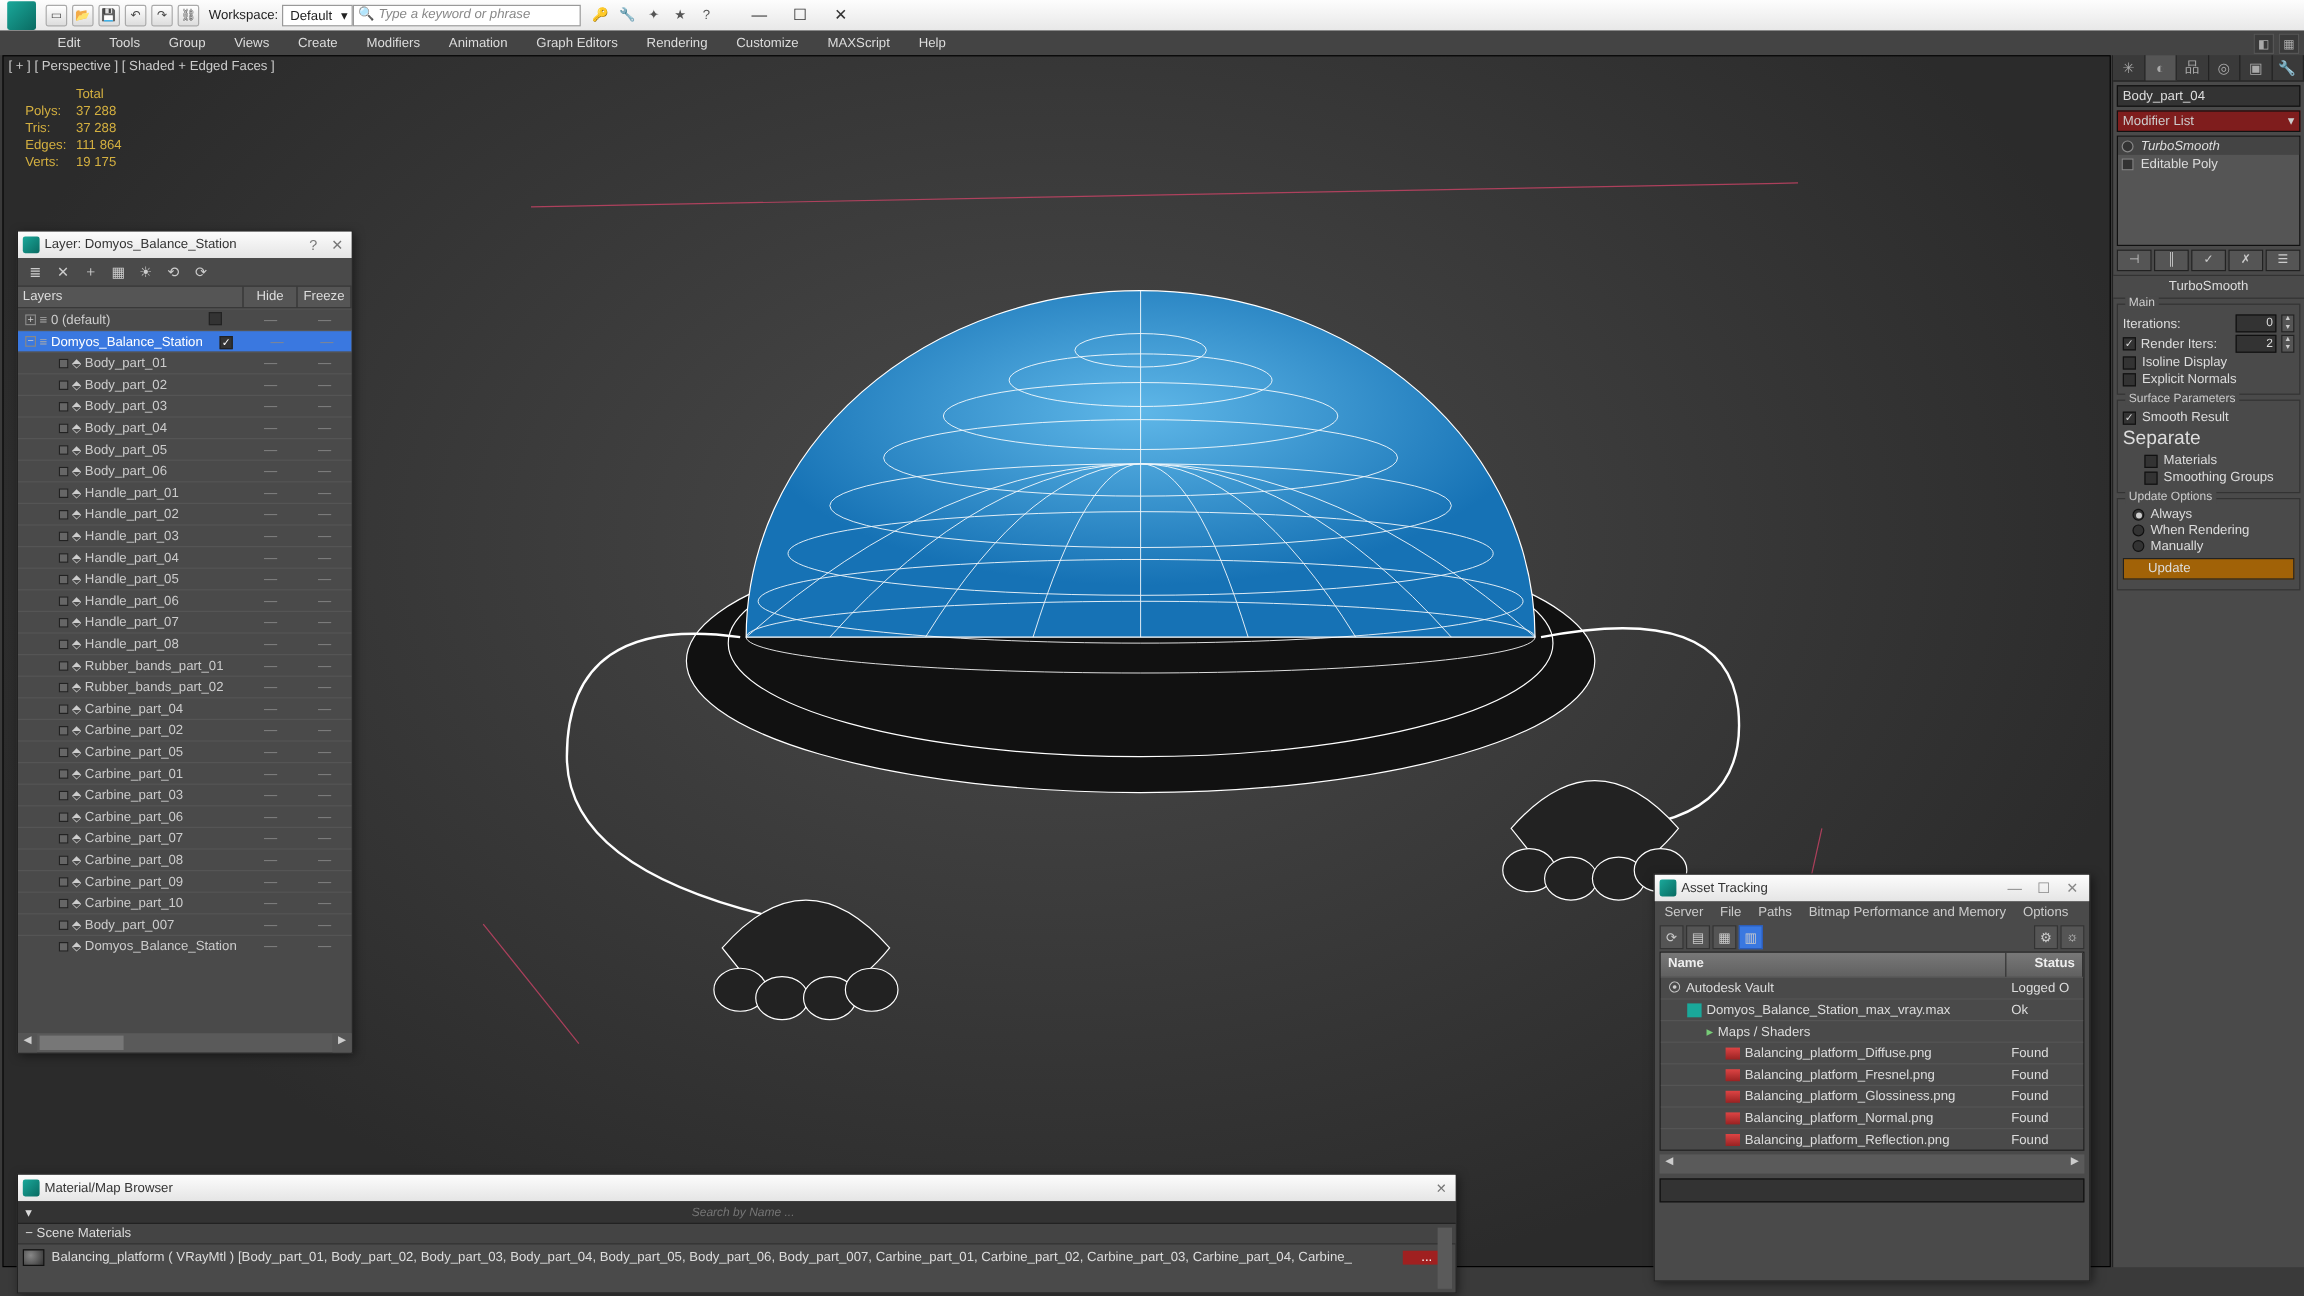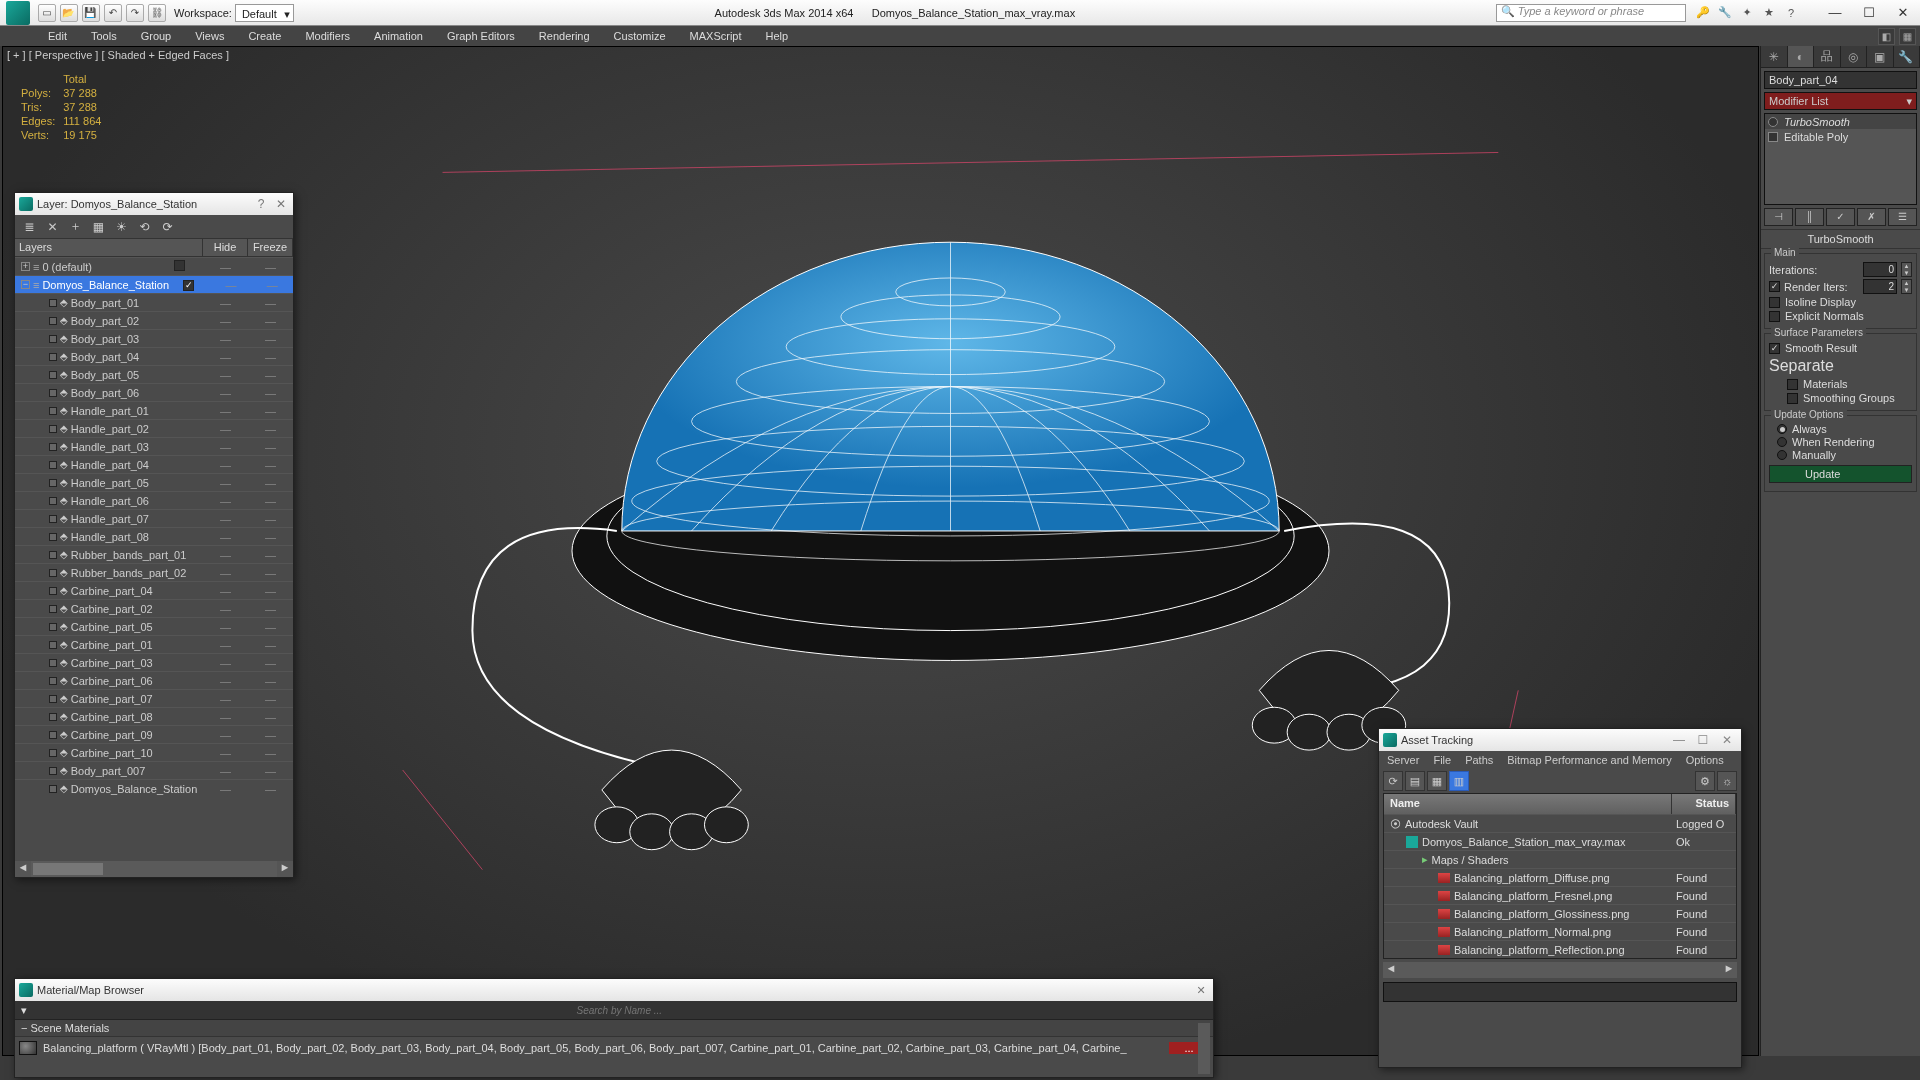--- a/index.html
+++ b/index.html
@@ -51,21 +51,21 @@
 .cmdpanel .fld{display:flex;align-items:center;margin:2px 0;font-size:11px;color:#ddd;gap:4px;}
 .cmdpanel .fld .lbl{flex:1;}
 .cmdpanel .fld .spin{width:34px;height:15px;background:#333;border:1px solid #111;text-align:right;padding:0 2px;color:#ddd;font-size:10px;line-height:13px;}
 .cmdpanel .fld .arrows{width:11px;height:15px;background:#555;border:1px solid #222;display:flex;flex-direction:column;}
 .cmdpanel .fld .arrows div{flex:1;font-size:6px;line-height:6px;text-align:center;color:#ccc;}
 .cmdpanel .chk{display:flex;align-items:center;margin:2px 0;font-size:11px;color:#ddd;gap:5px;}
 .cmdpanel .chk .box{width:11px;height:11px;border:1px solid #111;background:#333;text-align:center;font-size:9px;line-height:9px;color:#ddd;}
 .cmdpanel .rad{display:flex;align-items:center;margin:1px 0;font-size:11px;color:#ddd;gap:5px;padding-left:8px;}
 .cmdpanel .rad .dot{width:10px;height:10px;border:1px solid #111;border-radius:50%;background:#333;display:flex;align-items:center;justify-content:center;}
 .cmdpanel .rad .dot.on::after{content:"";width:5px;height:5px;background:#ccc;border-radius:50%;}
-.cmdpanel .btn{display:block;margin:4px auto;padding:2px 35px;border:1px solid #222;background:#14532d;color:#ddd;font-size:11px;}
+.cmdpanel .btn{display:block;margin:4px auto;padding:2px 20px;border:1px solid #222;background:#a16207;color:#ddd;font-size:11px;}
 
 
 .layerpanel{position:absolute;left:14px;top:192px;width:280px;height:686px;background:#4a4a4a;border:1px solid #222;box-shadow:2px 2px 8px rgba(0,0,0,.5);}
 .layerpanel .lp-title{height:22px;background:linear-gradient(#fcfcfc,#e5e5e5);display:flex;align-items:center;padding:0 4px;color:#333;gap:4px;}
 .layerpanel .lp-title .ico{width:14px;height:14px;background:linear-gradient(135deg,#1aa89a,#0a6b62);border-radius:2px;}
 .layerpanel .lp-title .spacer{flex:1;}
 .layerpanel .lp-title .wbtn{width:16px;text-align:center;color:#777;font-size:12px;}
 .layerpanel .lp-toolbar{height:24px;background:#4a4a4a;display:flex;align-items:center;gap:6px;padding:0 6px;border-bottom:1px solid #333;}
 .layerpanel .lp-toolbar .i{width:17px;height:17px;display:flex;align-items:center;justify-content:center;color:#ccc;font-size:12px;}
 .layerpanel .lp-head{height:18px;background:#555;display:flex;border-bottom:1px solid #333;}
@@ -138,25 +138,20 @@
 <div class="titlebar">
   <div class="app-icon"></div>
   <div class="tb-btn">▭</div>
   <div class="tb-btn">📂</div>
   <div class="tb-btn">💾</div>
   <div class="tb-btn">↶</div>
   <div class="tb-btn">↷</div>
   <div class="tb-btn">⛓</div>
   <span class="ws-label">Workspace:</span>
   <div class="ws-combo">Default</div>
-  <div class="center-title">
-    <span>Autodesk 3ds Max  2014 x64</span>
-    &nbsp;&nbsp;&nbsp;&nbsp;
-    <span>Domyos_Balance_Station_max_vray.max</span>
-  </div>
   <div class="search-box">Type a keyword or phrase</div>
   <div class="ri">🔑</div>
   <div class="ri">🔧</div>
   <div class="ri">✦</div>
   <div class="ri">★</div>
   <div class="ri">?</div>
   <div style="width:16px"></div>
   <div class="winbtn">—</div>
   <div class="winbtn">☐</div>
   <div class="winbtn close">✕</div>

